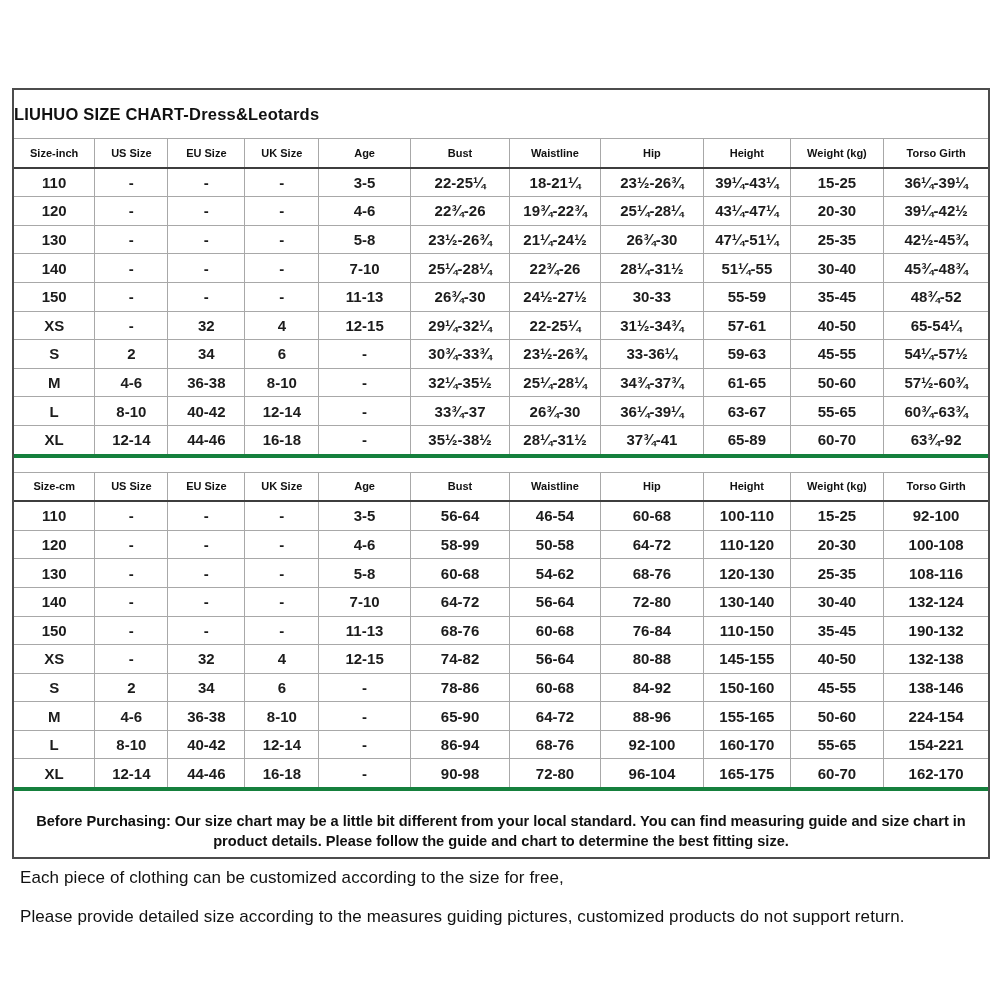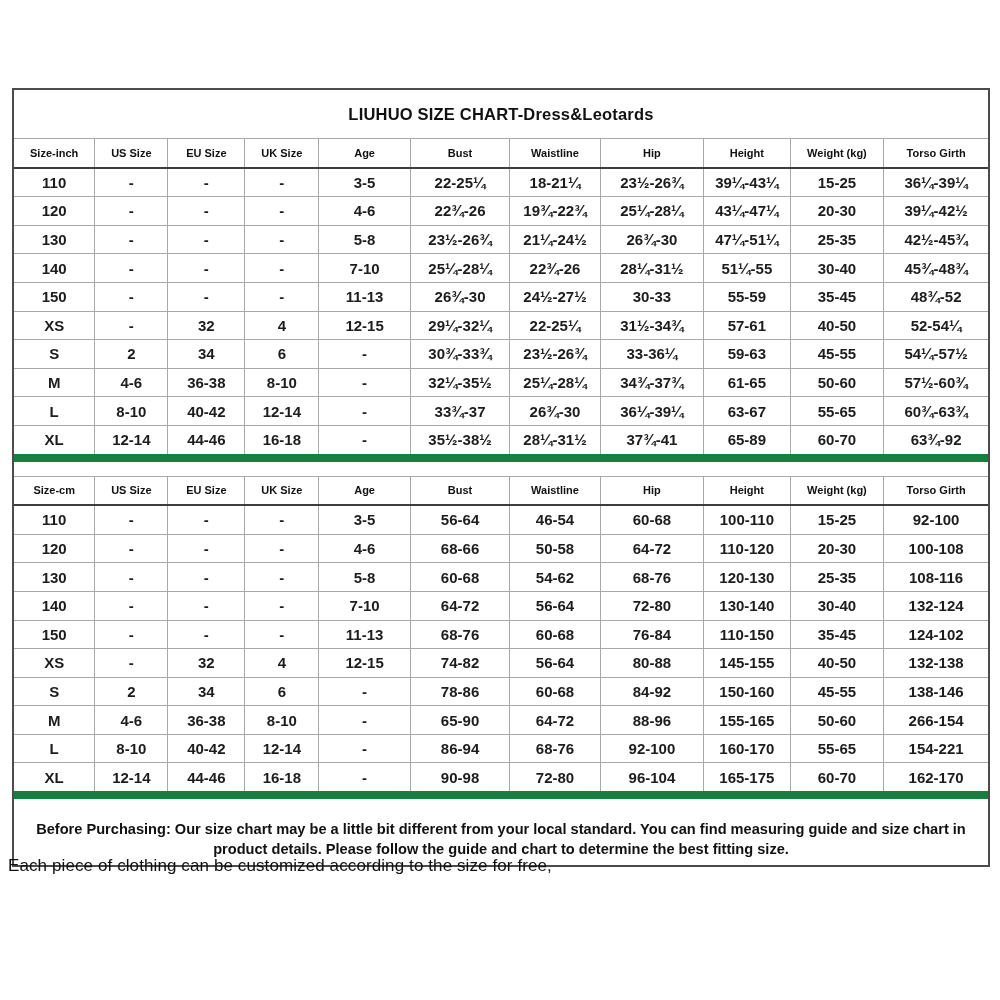--- a/index.html
+++ b/index.html
@@ -19,21 +19,21 @@
     position: absolute;
     left: 12px;
     top: 88px;
     width: 974px;
     border: 2px solid #4c4c4c;
     background: #ffffff;
   }
   .chart-title {
     height: 48px;
     line-height: 48px;
-    text-align: center;
+    text-align: left;
     font-weight: bold;
     font-size: 16.5px;
     color: #111111;
     border-bottom: 1px solid #a8a8a8;
     letter-spacing: 0.2px;
   }
   table.size-table {
     width: 100%;
     border-collapse: collapse;
     table-layout: fixed;
@@ -54,38 +54,38 @@
   table.size-table th {
     font-size: 11px;
     border-bottom: 2px solid #3d3d3d;
     color: #111111;
   }
   table.size-table th:first-child,
   table.size-table td:first-child { border-left: none; }
   table.size-table th:last-child,
   table.size-table td:last-child { border-right: none; }
   table.size-table thead th { border-top: none; }
-  table.size-table tbody tr:last-child td { border-bottom: 8px solid #15803d; border-radius: 14px; }
+  table.size-table tbody tr:last-child td { border-bottom: 4px solid #15803d; border-radius: 14px; }
   .table-gap {
     height: 14px;
     border-bottom: 1px solid #a8a8a8;
     background: #ffffff;
   }
   .chart-note {
     padding: 20px 6px 5px 6px;
     text-align: center;
     font-weight: bold;
     font-size: 14.6px;
     line-height: 1.4;
     color: #111111;
   }
   .footer-line {
     position: absolute;
     left: 8px;
-    margin: 0;
+    margin: 12px;
     font-size: 17px;
     font-weight: normal;
     color: #111111;
     letter-spacing: 0.1px;
   }
   .footer-line.l1 { top: 856px; }
   .footer-line.l2 { top: 895px; }
 </style>
 </head>
 <body>
@@ -195,21 +195,21 @@
             <td>XS</td>
             <td>-</td>
             <td>32</td>
             <td>4</td>
             <td>12-15</td>
             <td>29¼-32¼</td>
             <td>22-25¼</td>
             <td>31½-34¾</td>
             <td>57-61</td>
             <td>40-50</td>
-            <td>52-54¼</td>
+            <td>65-54¼</td>
           </tr>
           <tr>
             <td>S</td>
             <td>2</td>
             <td>34</td>
             <td>6</td>
             <td>-</td>
             <td>30¾-33¾</td>
             <td>23½-26¾</td>
             <td>33-36¼</td>
@@ -303,21 +303,21 @@
             <td>100-110</td>
             <td>15-25</td>
             <td>92-100</td>
           </tr>
           <tr>
             <td>120</td>
             <td>-</td>
             <td>-</td>
             <td>-</td>
             <td>4-6</td>
-            <td>68-66</td>
+            <td>58-99</td>
             <td>50-58</td>
             <td>64-72</td>
             <td>110-120</td>
             <td>20-30</td>
             <td>100-108</td>
           </tr>
           <tr>
             <td>130</td>
             <td>-</td>
             <td>-</td>
@@ -347,21 +347,21 @@
             <td>150</td>
             <td>-</td>
             <td>-</td>
             <td>-</td>
             <td>11-13</td>
             <td>68-76</td>
             <td>60-68</td>
             <td>76-84</td>
             <td>110-150</td>
             <td>35-45</td>
-            <td>124-102</td>
+            <td>190-132</td>
           </tr>
           <tr>
             <td>XS</td>
             <td>-</td>
             <td>32</td>
             <td>4</td>
             <td>12-15</td>
             <td>74-82</td>
             <td>56-64</td>
             <td>80-88</td>
@@ -386,21 +386,21 @@
             <td>M</td>
             <td>4-6</td>
             <td>36-38</td>
             <td>8-10</td>
             <td>-</td>
             <td>65-90</td>
             <td>64-72</td>
             <td>88-96</td>
             <td>155-165</td>
             <td>50-60</td>
-            <td>266-154</td>
+            <td>224-154</td>
           </tr>
           <tr>
             <td>L</td>
             <td>8-10</td>
             <td>40-42</td>
             <td>12-14</td>
             <td>-</td>
             <td>86-94</td>
             <td>68-76</td>
             <td>92-100</td>
@@ -423,14 +423,15 @@
           </tr>
         </tbody>
     </table>
 
     <div class="chart-note">Before Purchasing: Our size chart may be a little bit different from your local standard. You can find measuring guide and size chart in product details. Please follow the guide and chart to determine the best fitting size.</div>
 
   </div>
 
   <p class="footer-line l1">Each piece of clothing can be customized according to the size for free,</p>
 
+  <p class="footer-line l2">Please provide detailed size according to the measures guiding pictures, customized products do not support return.</p>
 
 </div>
 
 </body></html>

